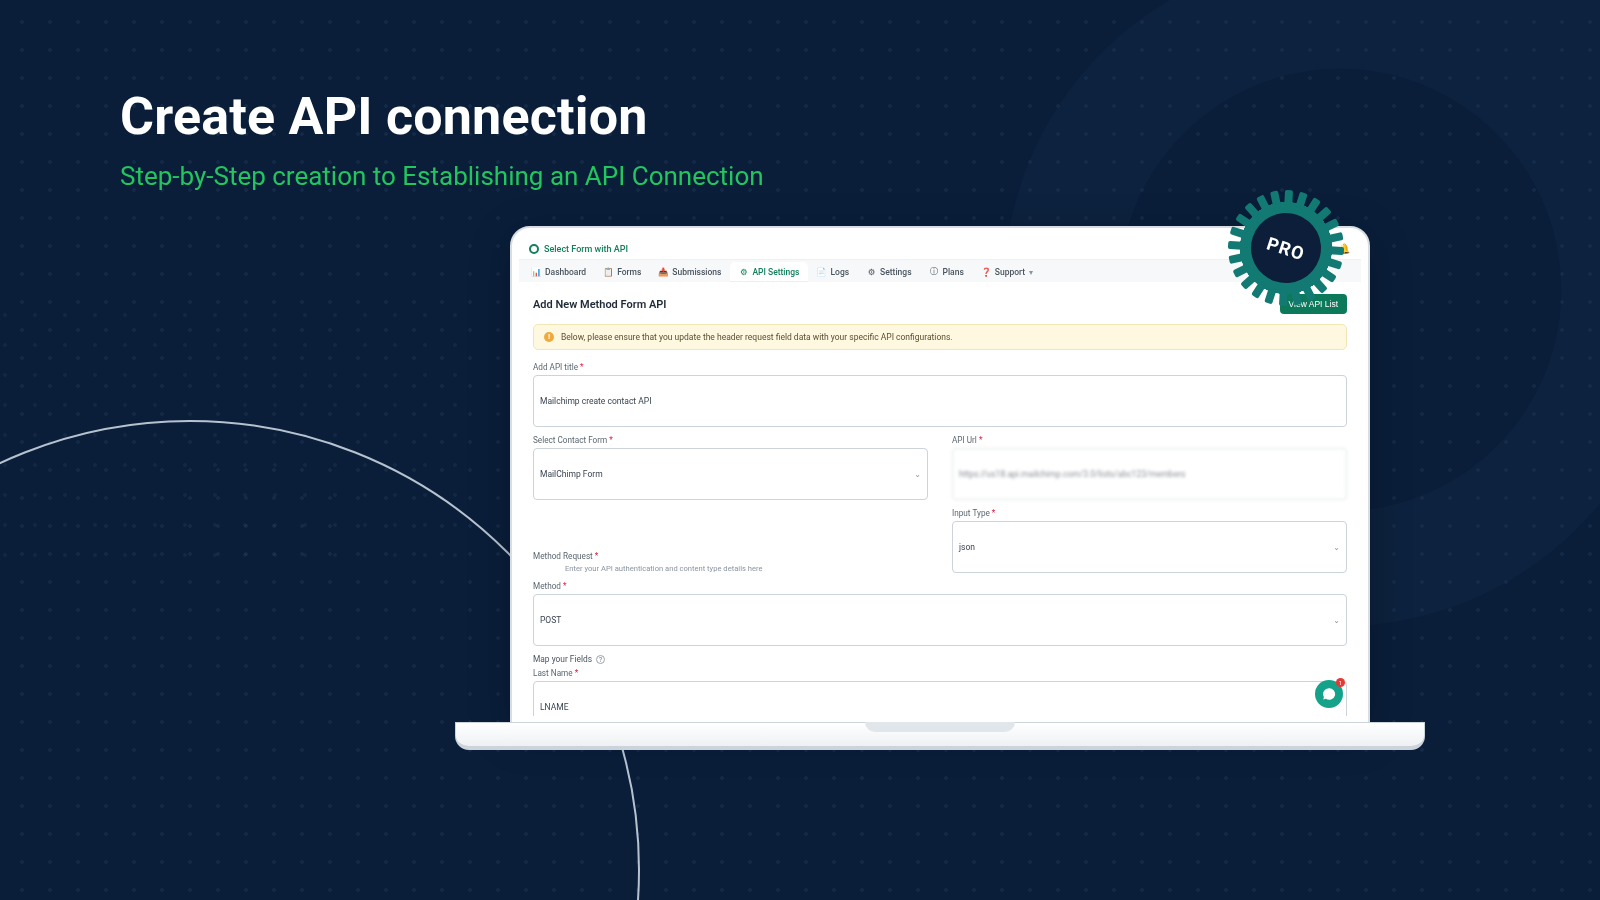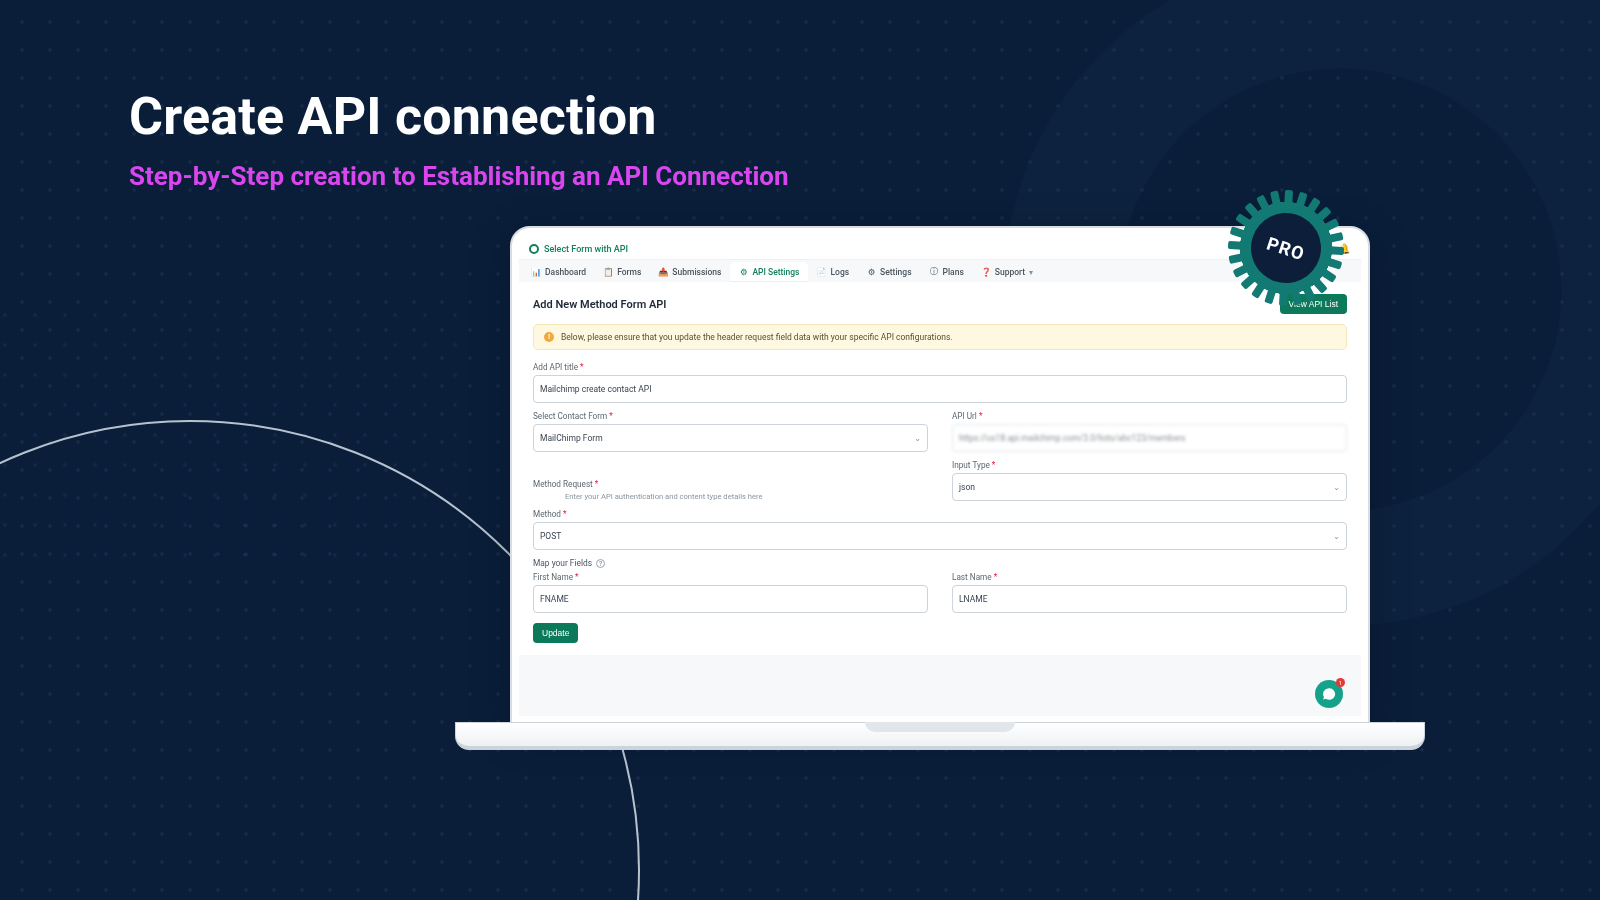--- a/index.html
+++ b/index.html
@@ -6,23 +6,23 @@
 body {
   width: 1600px; height: 900px;
   background: #0a1e3a;
   font-family: -apple-system, BlinkMacSystemFont, "Segoe UI", Roboto, sans-serif;
   position: relative; overflow: hidden;
 }
 .bg-dots { position: absolute; inset: 0; opacity: 0.15; background-image: radial-gradient(circle, #4a6a8a 2px, transparent 2px); background-size: 28px 28px; background-position: 8px 8px; }
 .bg-dots2 { position: absolute; left: -40px; top: 300px; width: 500px; height: 260px; opacity: 0.1; background-image: radial-gradient(circle, #5a7a9a 2px, transparent 2px); background-size: 30px 30px; }
 .bg-ring { position: absolute; left: -260px; top: 420px; width: 900px; height: 900px; border: 2px solid #d5e0ea; border-radius: 50%; opacity: 0.85; }
 .bg-logo { position: absolute; right: -150px; top: -120px; width: 820px; height: 820px; opacity: 0.18; }
-.headline { position: absolute; left: 129px; top: 86px; right: 100px; color: #fff; z-index: 2; }
+.headline { position: absolute; left: 120px; top: 86px; right: 100px; color: #fff; z-index: 2; }
 .headline h1 { font-size: 52px; font-weight: 700; letter-spacing: 0.2px; }
-.headline p { margin-top: 14px; font-size: 26px; font-weight: 700; color: #d946ef; }
+.headline p { margin-top: 14px; font-size: 26px; font-weight: 400; color: #22c55e; }
 .laptop { position: absolute; left: 455px; top: 226px; width: 970px; height: 540px; z-index: 3; }
 .screen-bezel { position: absolute; left: 55px; top: 0; width: 860px; height: 498px; background: #fff; border-radius: 20px 20px 0 0; border: 2px solid #d7dde3; box-shadow: 0 10px 40px rgba(0,0,0,0.25); }
 .base { position: absolute; left: 0; top: 496px; width: 970px; height: 28px; background: linear-gradient(#fff, #eef1f4); border-radius: 0 0 14px 14px; border: 1px solid #ccd3da; border-bottom-width: 4px; }
 .notch { position: absolute; left: 50%; top: 496px; transform: translateX(-50%); width: 150px; height: 10px; background: #e1e6eb; border-radius: 0 0 10px 10px; }
 .screen { position: absolute; left: 64px; top: 12px; width: 842px; height: 478px; background: #f7f8f9; border-radius: 12px 12px 0 0; overflow: hidden; font-size: 9px; color: #333; }
 .topbar { display: flex; align-items: center; height: 22px; padding: 0 10px; border-bottom: 1px solid #eef0f2; background: #fff; }
 .brand { display: flex; align-items: center; gap: 5px; color: #12805c; font-weight: 500; }
 .brand .ico { width: 10px; height: 10px; border-radius: 50%; border: 2px solid #12805c; }
 .bell { margin-left: auto; color: #6b7280; font-size: 10px; }
 .tabs { display: flex; background: #f7f8f9; padding: 2px 4px 0; gap: 0; }
@@ -31,21 +31,21 @@
 .tab .ico { width: 9px; height: 9px; display: inline-flex; align-items: center; justify-content: center; }
 .main { background: #fff; padding: 12px 14px; }
 .page-head { display: flex; align-items: center; justify-content: space-between; margin-bottom: 10px; }
 .page-title { font-size: 11px; font-weight: 600; color: #1f2937; }
 .btn-green { background: #0c7a5a; color: #fff; border: none; border-radius: 4px; padding: 5px 9px; font-size: 8.5px; font-weight: 500; cursor: pointer; }
 .alert { background: #fff8e1; border: 1px solid #f3e6b6; border-radius: 5px; padding: 7px 10px; display: flex; align-items: center; gap: 7px; color: #5a5030; font-size: 8.5px; margin-bottom: 12px; }
 .alert .warn { width: 10px; height: 10px; border-radius: 50%; background: #f2a93c; color: #fff; font-size: 8px; text-align: center; font-weight: bold; line-height: 10px; }
 .field { margin-bottom: 8px; }
 .label { font-size: 8.2px; color: #5c6770; margin-bottom: 3px; }
 .label .req { color: #d24; }
-.input, .select, .textarea { width: 100%; border: 1px solid #ccd3da; border-radius: 4px; padding: 8px 6px; font-size: 8.5px; color: #3a4450; background: #fff; }
+.input, .select, .textarea { width: 100%; border: 1px solid #ccd3da; border-radius: 4px; padding: 20px 6px; font-size: 8.5px; color: #3a4450; background: #fff; }
 .select { display: flex; justify-content: space-between; align-items: center; }
 .textarea { height: 48px; line-height: 1.3; white-space: pre; }
 .helper { font-size: 7.6px; color: #8a94a0; margin-top: 2px; padding-left: 32px; }
 .row2 { display: flex; gap: 24px; align-items: flex-end; }
 .col { flex: 1; }
 .section-label { display: flex; align-items: center; gap: 4px; font-size: 8.4px; color: #4a5560; margin: 6px 0 4px; }
 .qmark { width: 9px; height: 9px; border: 1px solid #9aa4af; border-radius: 50%; font-size: 6.6px; text-align: center; color: #6c7680; line-height: 9px; }
 .caret { color: #8a94a0; font-size: 8px; }
 .chat { position: absolute; right: 18px; bottom: 8px; width: 28px; height: 28px; border-radius: 50%; background: #14a28a; display: flex; align-items: center; justify-content: center; color: #fff; }
 .chat .dot { position: absolute; right: -2px; top: -2px; width: 9px; height: 9px; border-radius: 50%; background: #e53935; color: #fff; font-size: 6px; text-align: center; line-height: 9px; }
@@ -206,24 +206,20 @@
           </div>
       </div>
 
       <div class="section-label">
         <span>Map your Fields</span>
         <span class="qmark">?</span>
       </div>
 
       <div class="row2">
         <div class="col field">
-          <div class="label"><span>First Name</span> <span class="req">*</span></div>
-          <div class="input">FNAME</div>
-        </div>
-        <div class="col field">
           <div class="label"><span>Last Name</span> <span class="req">*</span></div>
           <div class="input">LNAME</div>
         </div>
       </div>
 
       <div class="row2">
         <div class="col"></div>
       </div>
 
       <button class="btn-green" style="margin-top:2px;">Update</button>

